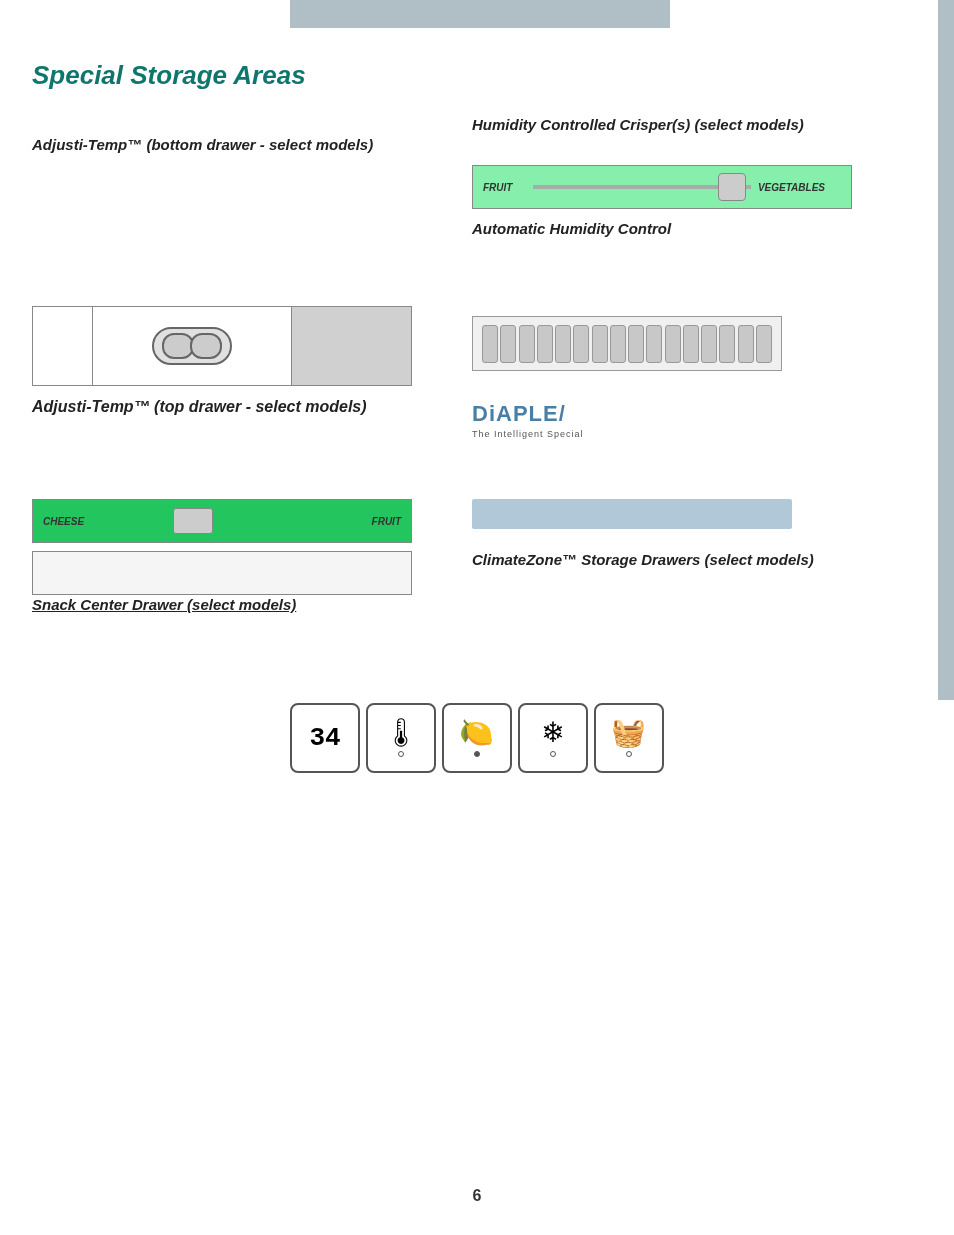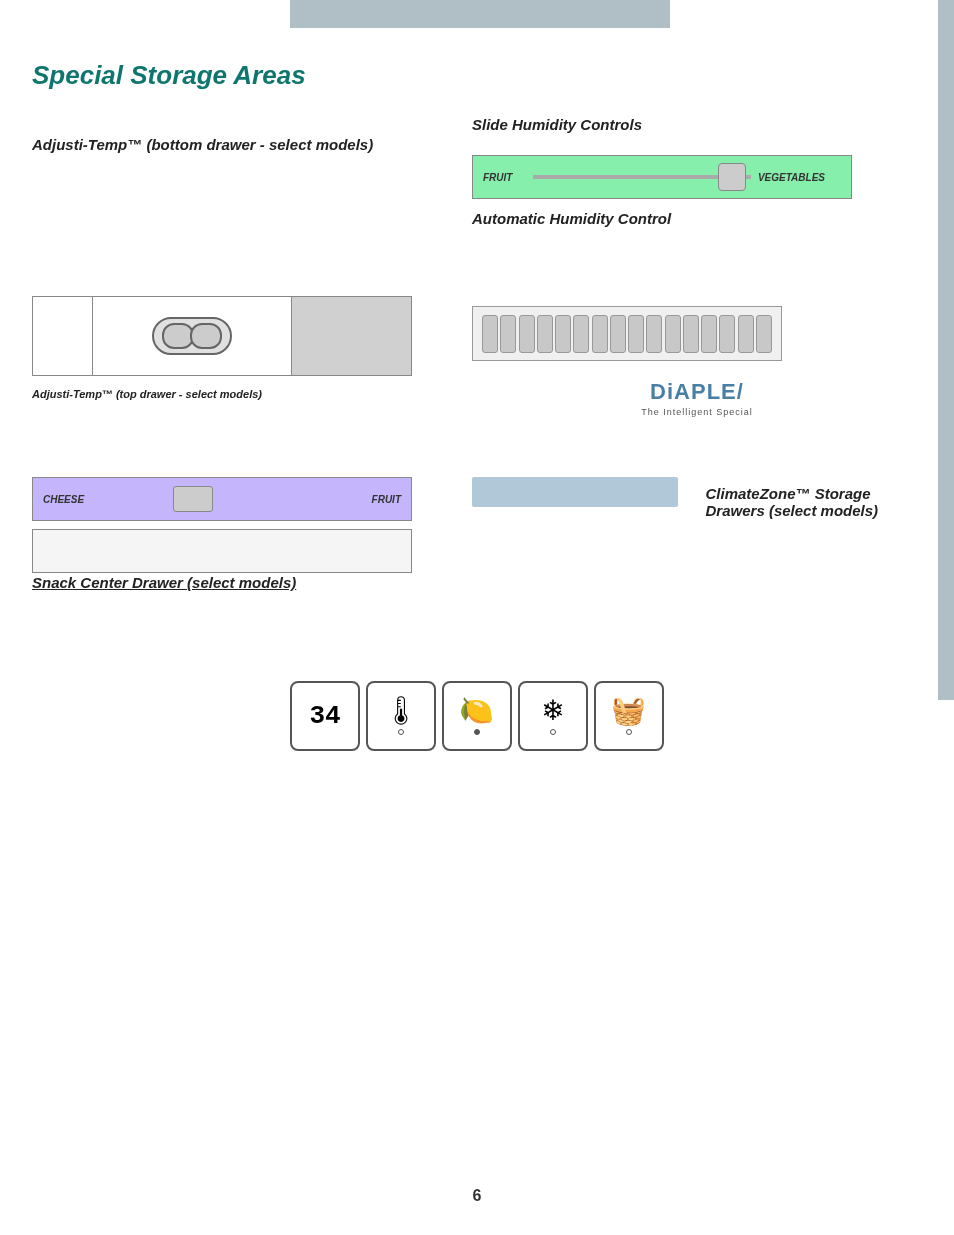--- a/index.html
+++ b/index.html
@@ -238,22 +238,22 @@
     .rib {
       width: 16px;
       height: 38px;
       background: #c8c8c8;
       border: 1px solid #999;
       border-radius: 3px;
     }
 
     
     .diaple-section {
-      margin-top: 18px;
-      text-align: center;
+      margin-top: 30px;
+      text-align: left;
     }
     .diaple-logo {
       font-size: 22px;
       font-weight: bold;
       color: #222;
       letter-spacing: 1px;
     }
     .diaple-logo span {
       font-size: 22px;
       color: #4a7fa5;
@@ -268,21 +268,21 @@
     
     .bottom-section {
       display: flex;
       margin-top: 60px;
       width: 100%;
     }
 
     
     .cheese-meat-slider {
       border: 1.5px solid #888;
-      background: #c4b5fd;
+      background: #22c55e;
       width: 380px;
       height: 44px;
       position: relative;
       display: flex;
       align-items: center;
       margin-bottom: 8px;
     }
     .cheese-label {
       font-size: 10px;
       font-style: italic;
@@ -321,22 +321,21 @@
       background: #f5f5f5;
       width: 380px;
       height: 44px;
     }
 
     
     .climate-zone-right {
       flex: 1;
       padding-left: 20px;
       display: flex;
-      flex-direction: row;
-      gap: 28px;
+      flex-direction: column;
     }
 
     .climate-zone-bar {
       background: #b0c8d8;
       height: 30px;
       width: 320px;
       margin-bottom: 14px;
       border-radius: 2px;
     }
 
@@ -434,21 +433,21 @@
       bottom: 30px;
       left: 50%;
       transform: translateX(-50%);
       font-size: 16px;
       font-weight: bold;
       color: #333;
     }
 
     .adjusti-top-label {
       margin-top: 12px;
-      font-size: 11px;
+      font-size: 16px;
       font-weight: bold;
       font-style: italic;
       color: #222;
     }
   </style>
 </head>
 <body>
 
 <div class="page">
 
@@ -463,24 +462,24 @@
 
       <div class="col-left">
 
         <div class="adjusti-bottom">
           <div class="section-label">Adjusti-Temp™ (bottom drawer - select models)</div>
         </div>
       </div>
 
       <div class="col-right">
 
-
-        <div class="slide-humidity-section">
-          <div class="section-label">Slide Humidity Controls</div>
-        </div>
+        <div class="humidity-section">
+          <div class="section-label">Humidity Controlled Crisper(s) (select models)</div>
+        </div>
+
 
         <div class="slider-diagram">
           <span class="slider-label-left">FRUIT</span>
           <div class="slider-track"></div>
           <div class="slider-thumb"></div>
           <span class="slider-label-right">VEGETABLES</span>
         </div>
 
         <div class="auto-humidity-section">
           <div class="section-label">Automatic Humidity Control</div>

